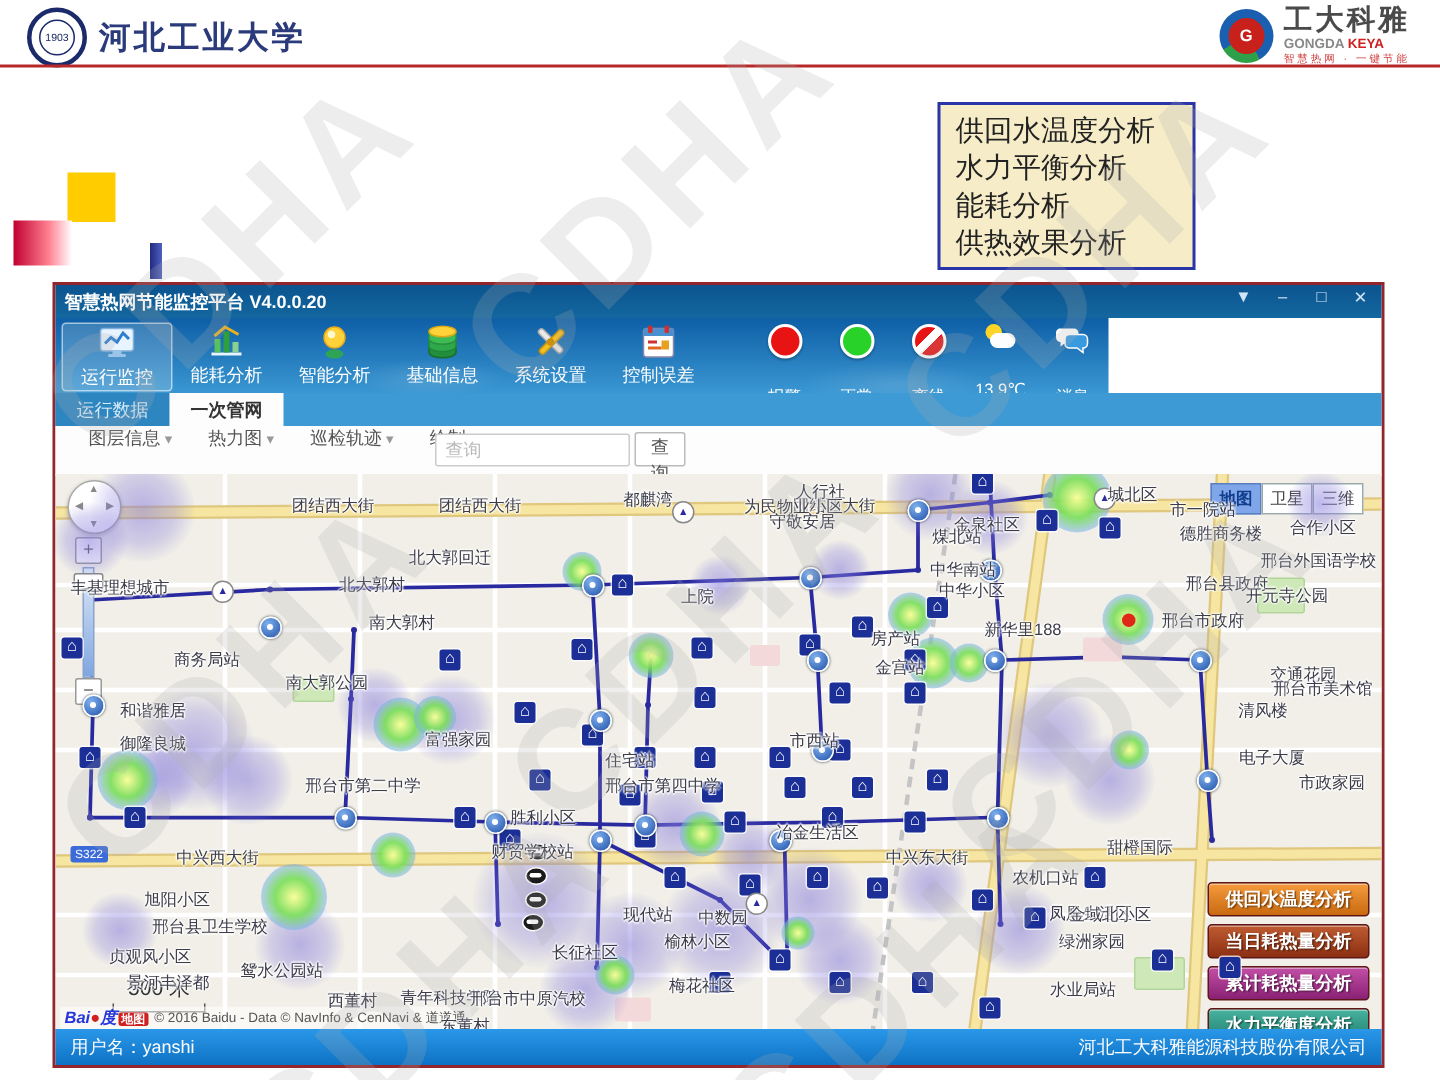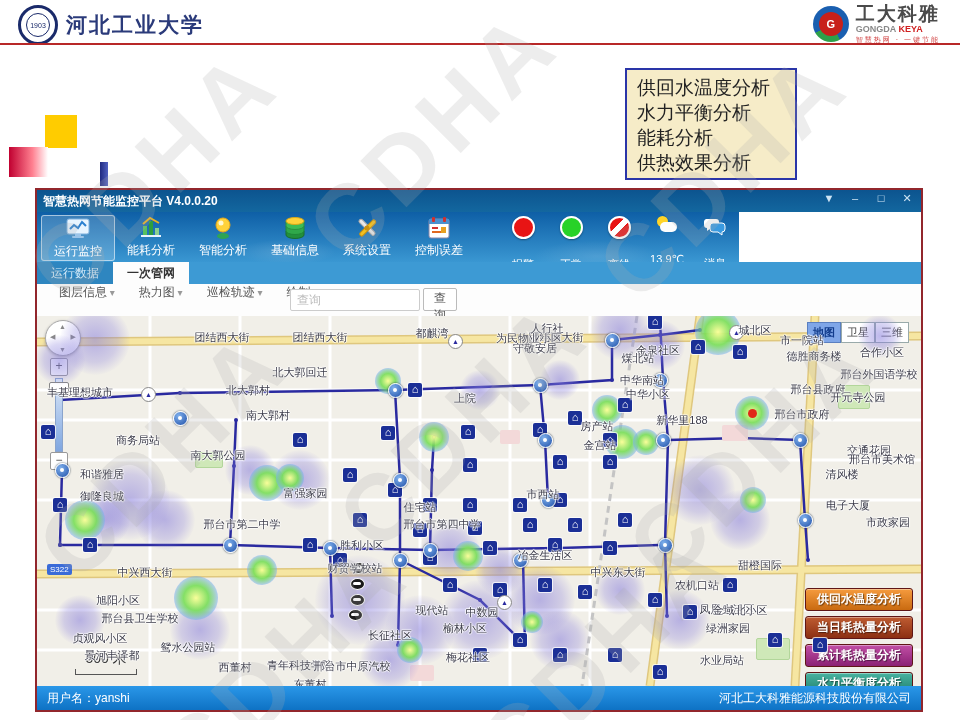--- a/index.html
+++ b/index.html
@@ -398,20 +398,24 @@
       <div class="abtns">
           <div class="abtn" style="background: linear-gradient(rgb(245, 155, 62), rgb(201, 106, 16));">供回水温度分析</div>
           <div class="abtn" style="background: linear-gradient(rgb(191, 92, 50), rgb(140, 47, 18));">当日耗热量分析</div>
           <div class="abtn" style="background: linear-gradient(rgb(194, 79, 166), rgb(138, 33, 116));">累计耗热量分析</div>
           <div class="abtn" style="background: linear-gradient(rgb(72, 179, 160), rgb(31, 126, 108));">水力平衡度分析</div>
         </div>
 
       <div class="scale">
         <div>500 米</div>
         <div class="bar"></div>
+      </div>
+      <div class="attr">
+        <span class="bdlogo">Bai<span class="paw">●</span>度<span class="mapbox">地图</span></span>
+        <span>© 2016 Baidu - Data © NavInfo &amp; CenNavi &amp; 道道通</span>
       </div>
     <div class="patch" style="left: 801px; top: 69px; width: 30px; height: 22px; background: rgb(207, 232, 184); border: 1px solid rgb(178, 214, 154);"></div>
         <div class="patch" style="left: 719px; top: 322px; width: 32px; height: 20px; background: rgb(207, 232, 184); border: 1px solid rgb(178, 214, 154);"></div>
         <div class="patch" style="left: 158px; top: 136px; width: 26px; height: 14px; background: rgb(207, 232, 184); border: 1px solid rgb(178, 214, 154);"></div>
         <div class="patch" style="left: 685px; top: 109px; width: 26px; height: 16px; background: rgb(243, 217, 217);"></div>
         <div class="patch" style="left: 373px; top: 349px; width: 24px; height: 16px; background: rgb(243, 217, 217);"></div>
         <div class="patch" style="left: 463px; top: 114px; width: 20px; height: 14px; background: rgb(243, 217, 217);"></div>
         <div class="pblob" style="left: 23px; top: -11px; width: 70px; height: 70px;"></div>
         <div class="pblob" style="left: -2px; top: 19px; width: 50px; height: 50px;"></div>
         <div class="pblob" style="left: 53px; top: 144px; width: 80px; height: 80px;"></div>

